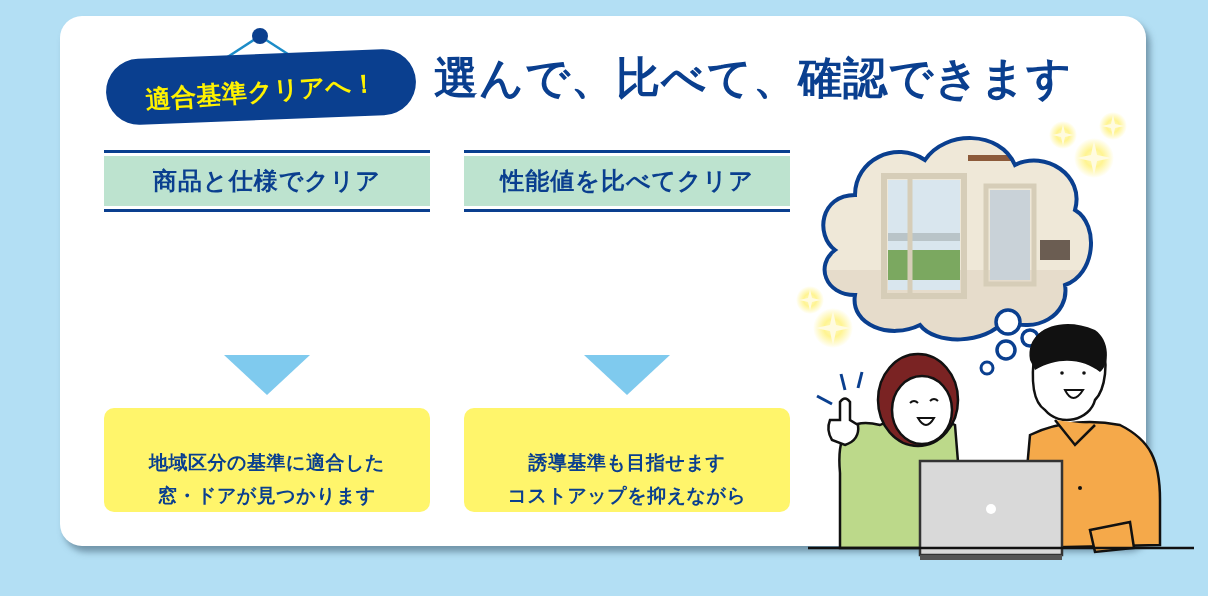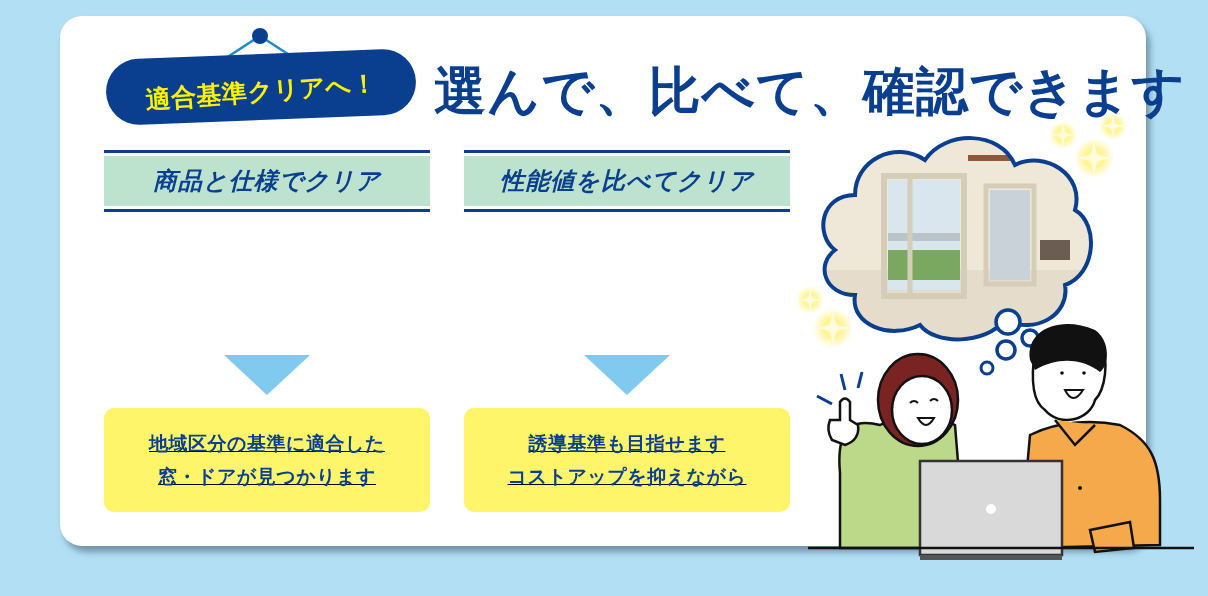--- a/index.html
+++ b/index.html
@@ -32,37 +32,36 @@
     .tag-text {
       color: #fff200;
       font-weight: bold;
       font-size: 25px;
       letter-spacing: 0.5px;
       transform: rotate(-2deg) translateY(4px);
       white-space: nowrap;
     }
     .headline {
       position: absolute;
-      left: 434px; top: 57px;
+      left: 434px; top: 49px;
       color: #0a3f8f;
       font-weight: bold;
-      font-size: 52px;
+      font-size: 44px;
       letter-spacing: 1px;
       white-space: nowrap;
     }
     
     .col { position: absolute; top: 150px; width: 326px; }
     .col-1 { left: 104px; }
     .col-2 { left: 464px; }
     .col-header {
       height: 62px;
       border-top: 3px solid #0a3f8f;
       border-bottom: 3px solid #0a3f8f;
       padding: 3px 0;
-      font-style: italic;
     }
     .col-header-inner {
       height: 100%;
       background: #bde3cf;
       display: flex; align-items: center; justify-content: center;
     }
     .col-header-text {
       color: #0a3f8f; font-weight: bold; font-size: 24px; letter-spacing: 1px;
       white-space: nowrap;
     }
@@ -74,21 +73,21 @@
       border-right: 43px solid transparent;
       border-top: 40px solid #7fcaee;
     }
     .col-1 .arrow { left: 120px; }
     .col-2 .arrow { left: 120px; }
     .result {
       position: absolute; top: 258px; left: 0;
       width: 326px; height: 104px;
       background: #fff56b;
       border-radius: 10px;
-      display: flex; flex-direction: column; align-items: center; justify-content: center; text-decoration: underline;
+      display: flex; flex-direction: column; align-items: center; justify-content: flex-end;
     }
     .result-line {
       color: #0a3f8f; font-weight: bold; font-size: 19px; line-height: 33px;
       letter-spacing: 0.5px; white-space: nowrap;
     }
     .illustration { position: absolute; left: 790px; top: 100px; width: 418px; height: 496px; }
   </style>
 </head>
 <body>
 

